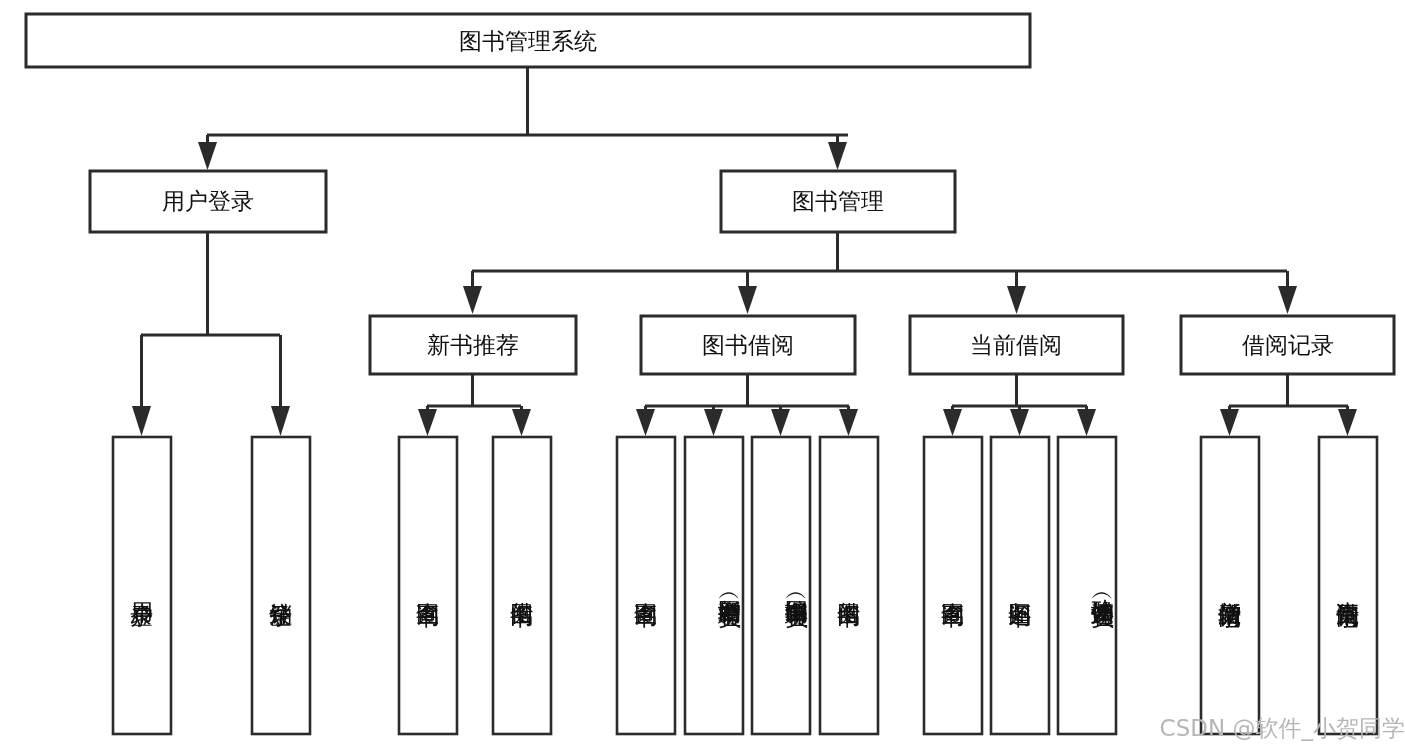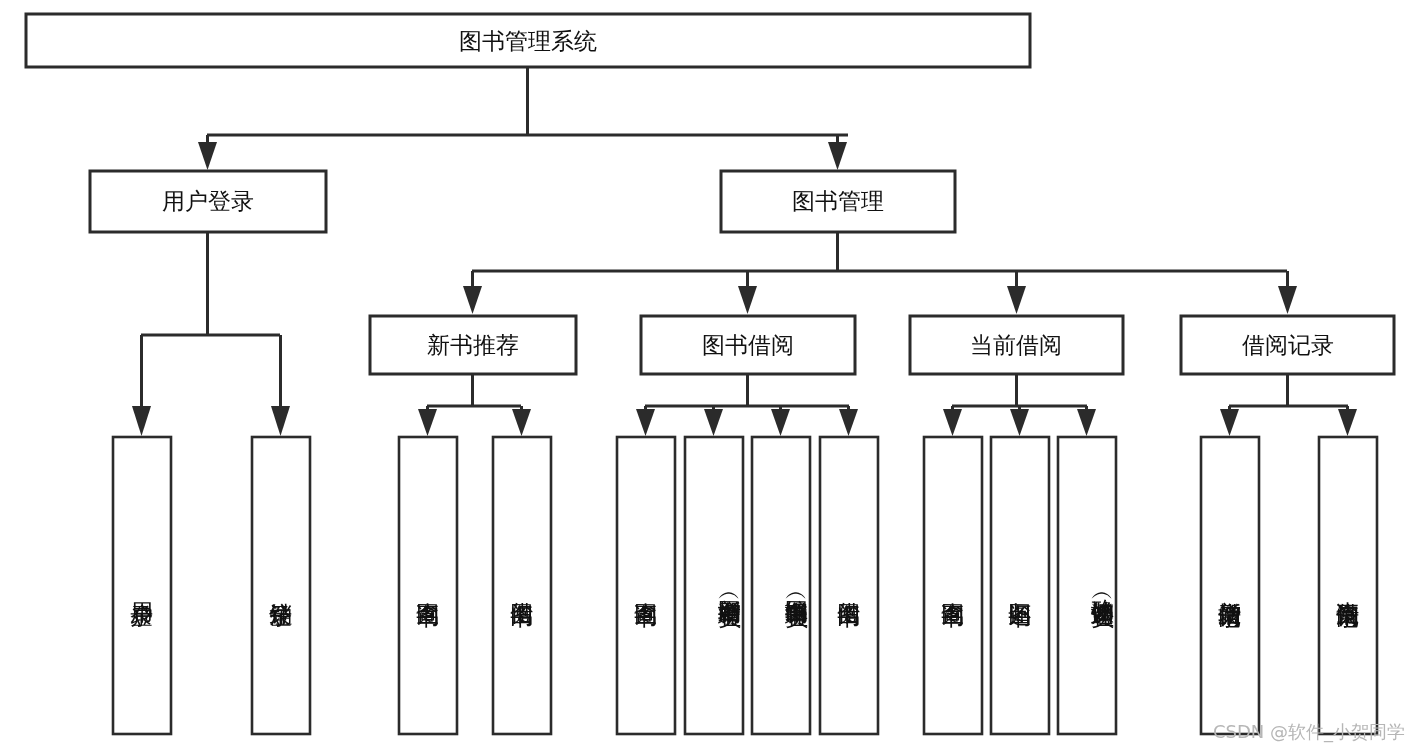--- a/index.html
+++ b/index.html
@@ -75,21 +75,21 @@
     letter-spacing: 1px;
     white-space: nowrap;
     text-align: center;
     pointer-events: none;
   }
   .watermark {
     position: absolute;
     right: 8px;
     bottom: 3px;
     font-family: "DejaVu Sans", "Liberation Sans", sans-serif;
-    font-size: 18px;
+    font-size: 23px;
     color: #b6b6b6;
     white-space: nowrap;
     user-select: none;
     text-align: right;
   }
 </style>
 </head>
 <body>
 
 <div id="diagram-root">

